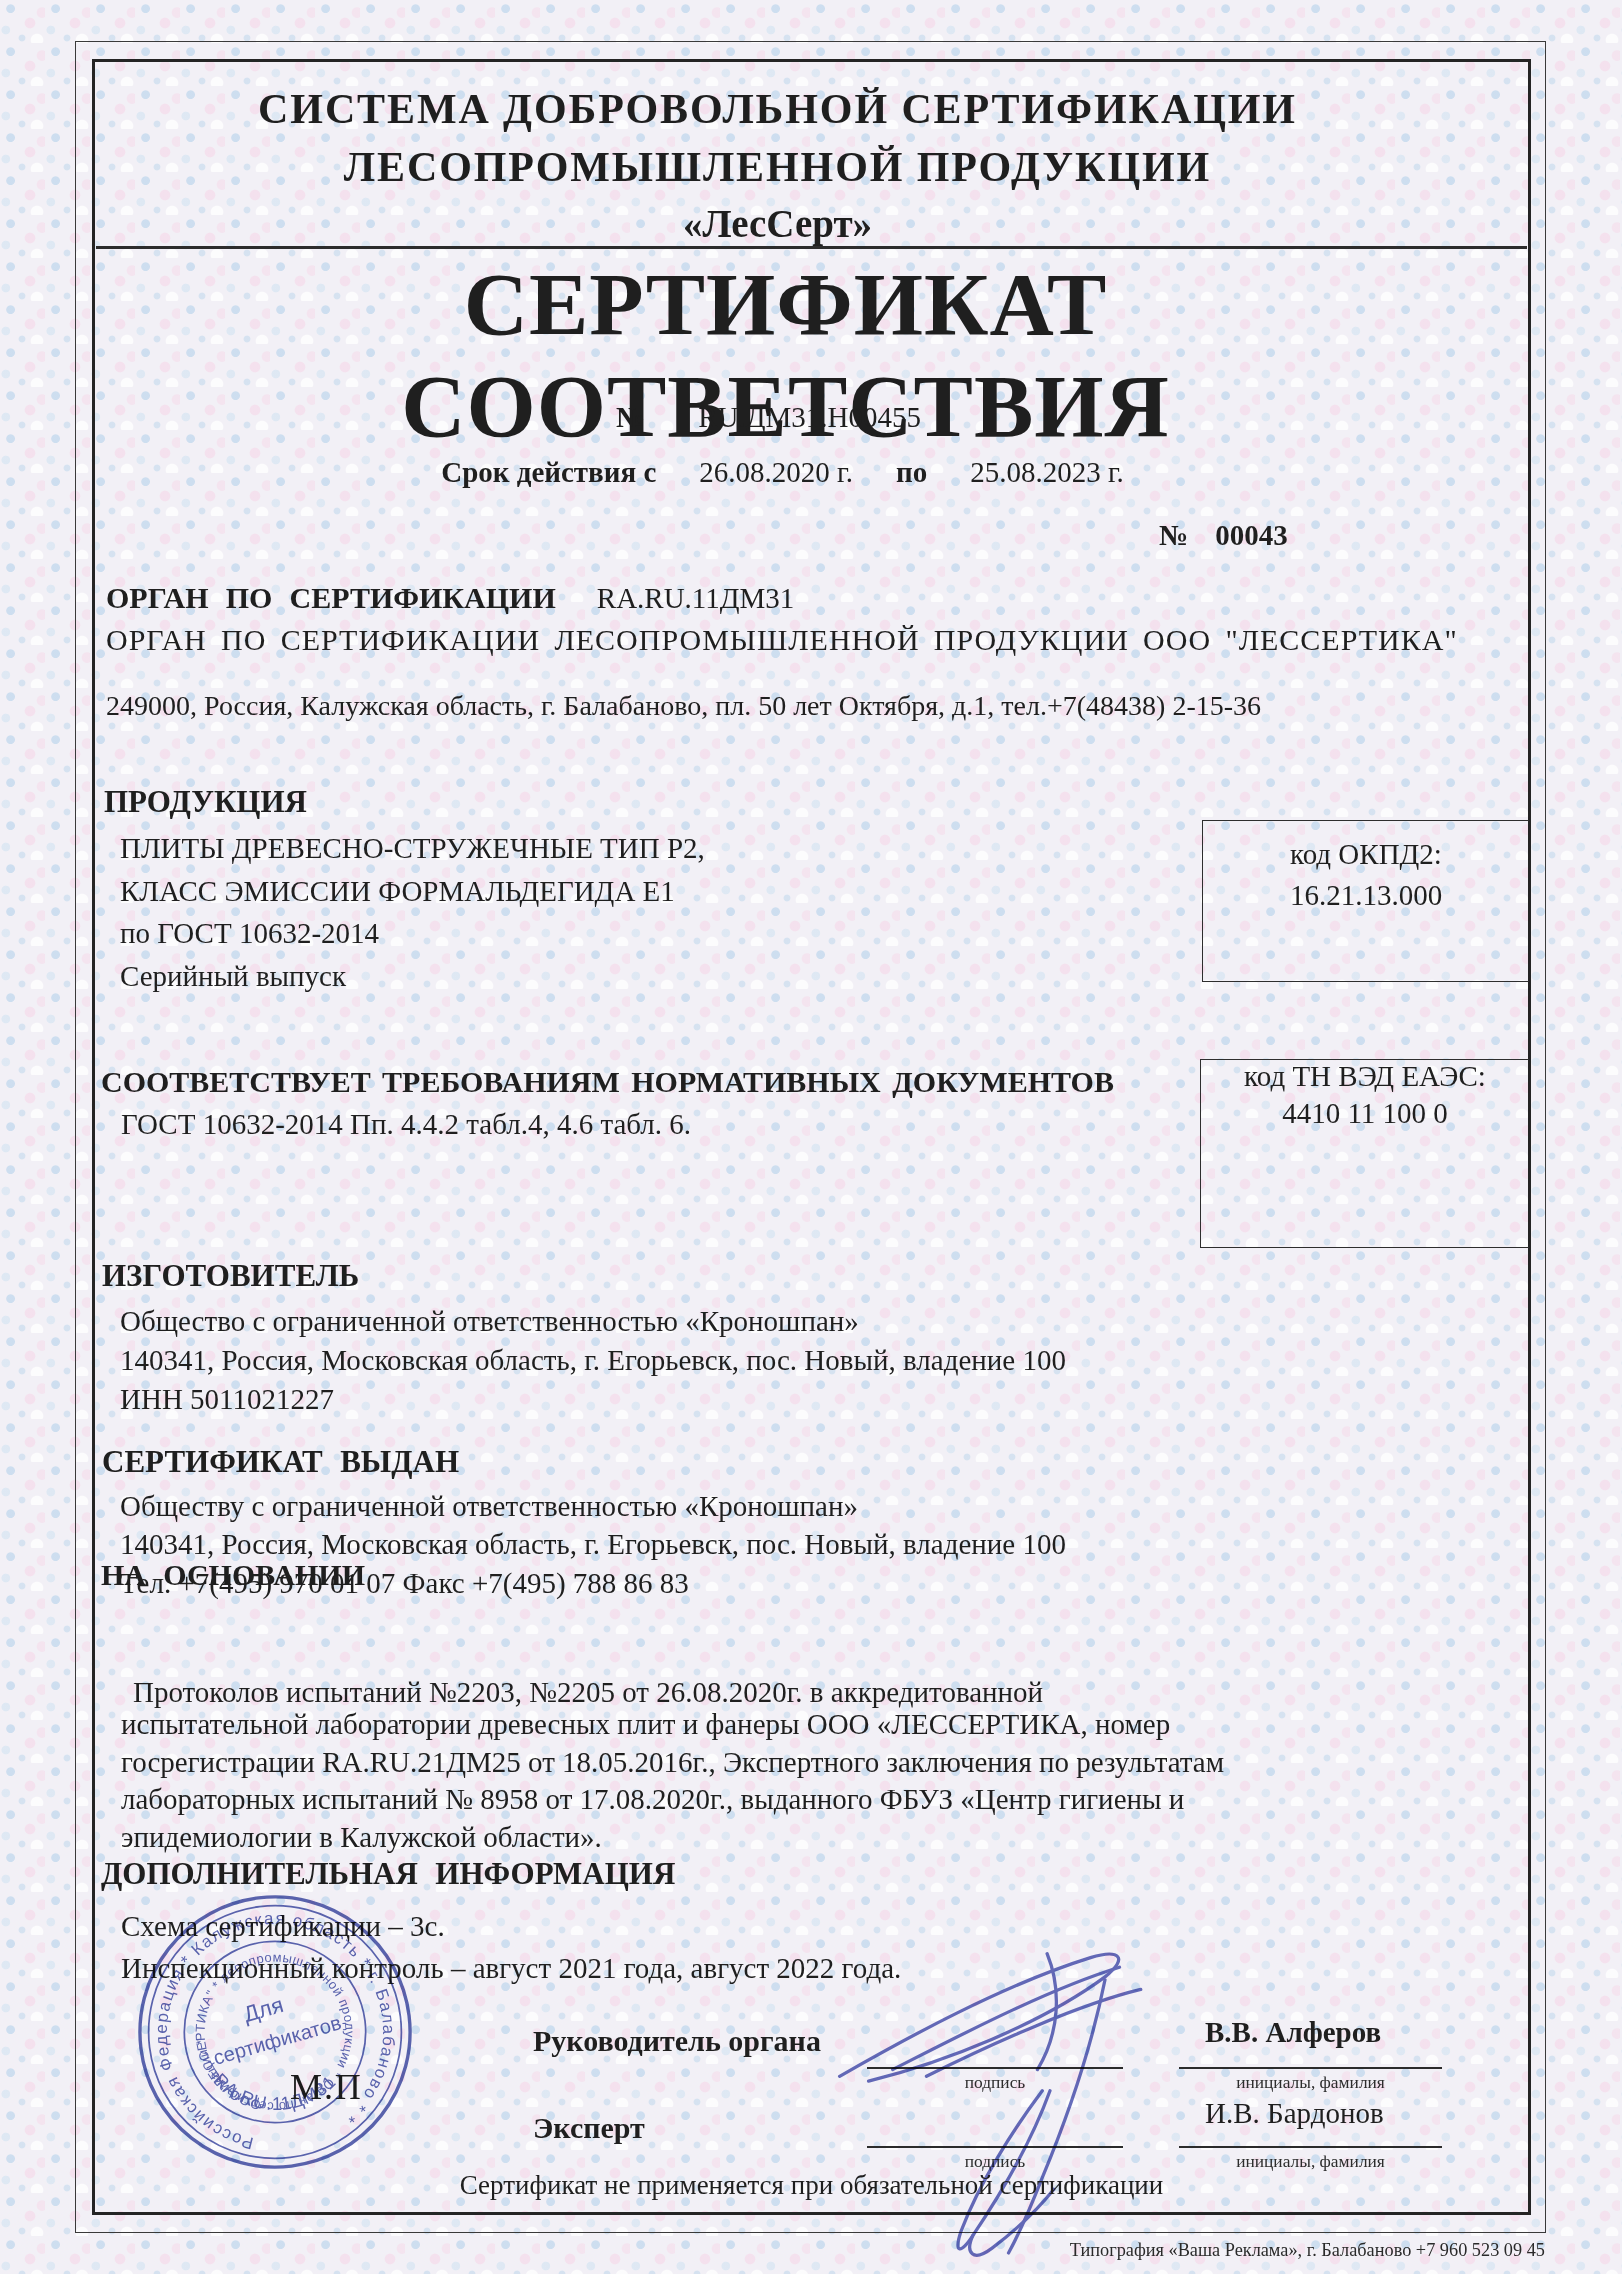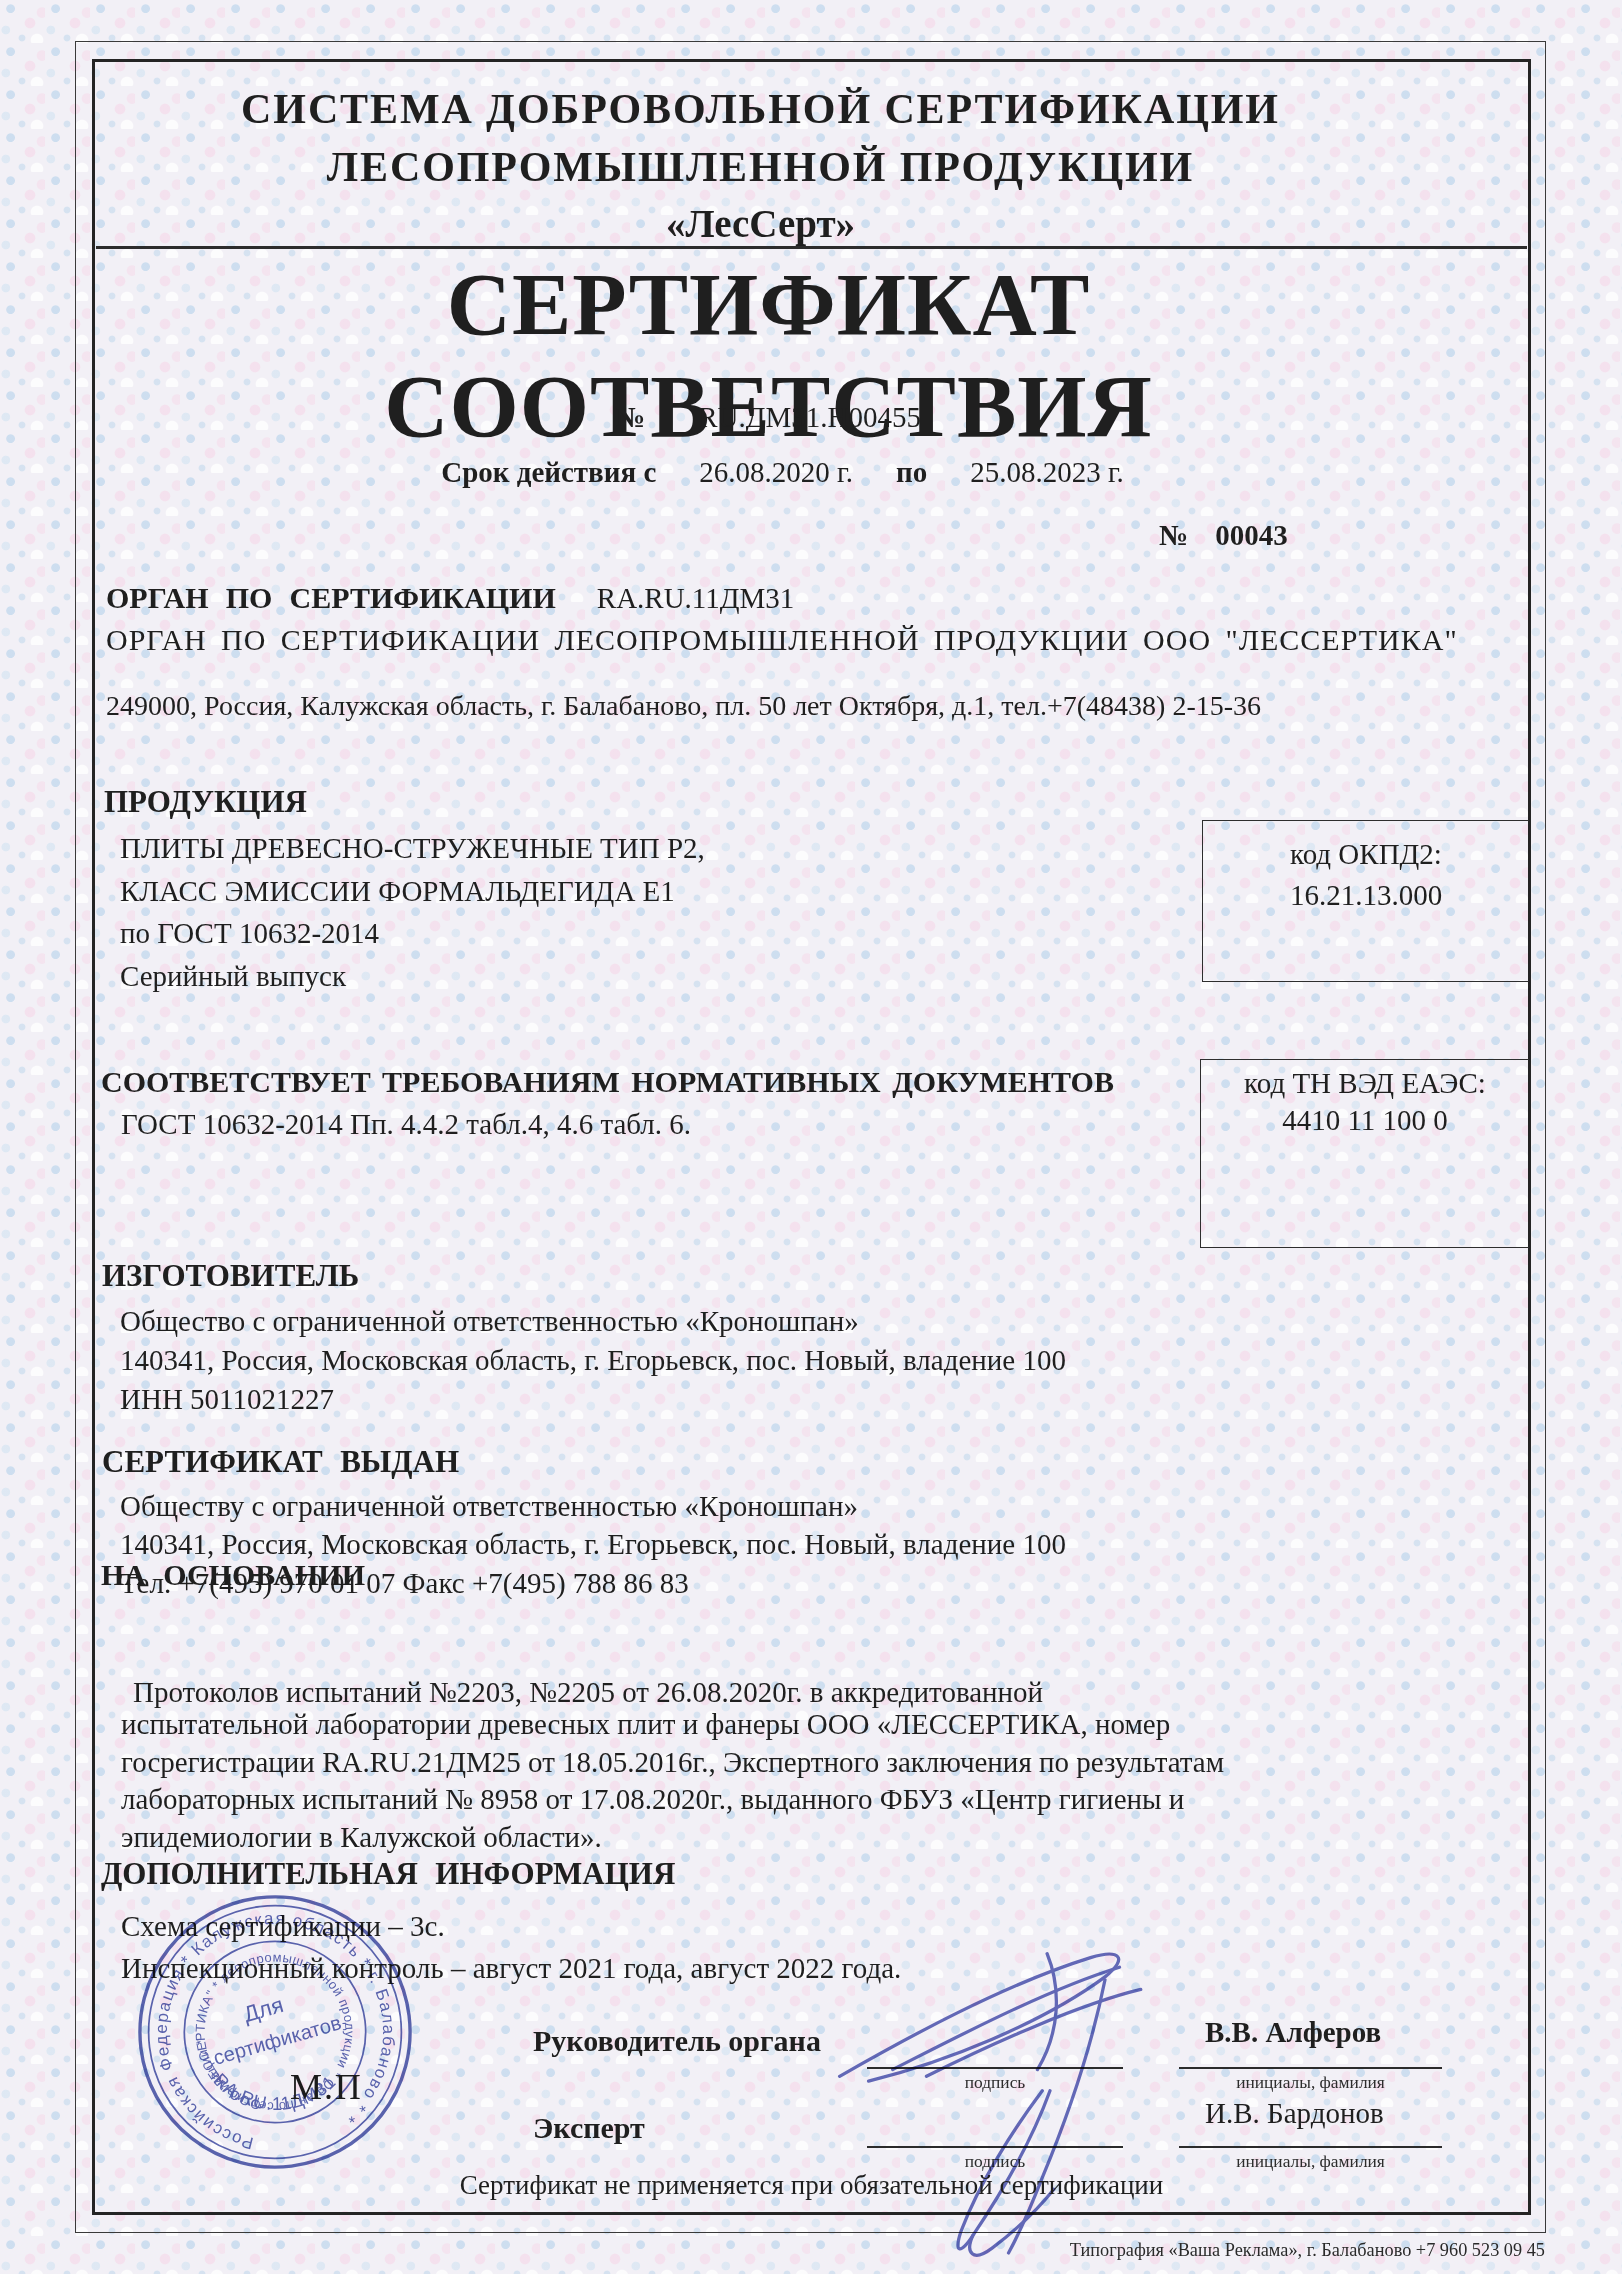--- a/index.html
+++ b/index.html
@@ -13,21 +13,21 @@
       radial-gradient(circle at 22px 38px, rgba(168,203,232,0.38) 0 2.9px, transparent 3.9px),
       radial-gradient(circle at 42px 12.6px, rgba(246,213,231,0.45) 0 4.8px, transparent 5.8px),
       radial-gradient(circle at 5.8px 30px,  rgba(198,222,240,0.45) 0 3.9px, transparent 4.8px),
       radial-gradient(circle at 37px 40px, rgba(255,255,255,0.8) 0 5.8px, transparent 6.8px);
     background-size:45px 43px;
   }
   .bottom-white { position:absolute; left:0; bottom:0; width:100%; height:17.4px; background:#ffffff; }
   .border-outer { position:absolute; left:75px; top:41px; width:1471px; height:2192px; border:1.9px solid #3a3a3a; box-sizing:border-box; }
   .border-inner { position:absolute; left:92px; top:59px; width:1439px; height:2156px; border:3.9px solid #242424; box-sizing:border-box; }
   .abs { position:absolute; white-space:nowrap; }
-  .center-band { position:absolute; left:79px; width:1363px; text-align:center; }
+  .center-band { position:absolute; left:96px; width:1363px; text-align:center; }
   .hr-header { position:absolute; left:96px; top:246px; width:1431px; height:2.9px; background:#2c2c2c; }
   .sys-line { font-weight:bold; font-size:42px; letter-spacing:1.9px; }
   .sys-name { font-weight:bold; font-size:39px; }
   .doc-title { font-weight:bold; font-size:89px; letter-spacing:1px;padding-left:8px; }
   .row-flex { display:flex; justify-content:center; align-items:baseline; }
   .b { font-weight:bold; }
   .body-text { font-size:29px; }
   .sec-heading { font-weight:bold; font-size:30px; word-spacing:9.7px; }
   .code-box { position:absolute; border:1.9px solid #2e2e2e; border-right:none; box-sizing:border-box; font-size:29px; text-align:center; }
   .sig-line { position:absolute; border-top:2.9px solid #2b2b2b; height:0; }
@@ -86,21 +86,21 @@
   <div class="abs body-text" style="left:120px; top:960px;">Серийный выпуск</div>
 
   <div class="code-box" style="left:1202px; top:820px; width:327px; height:162px; padding-top:17px;">
     <div>код ОКПД2:</div>
     <div style="margin-top:7.7px;">16.21.13.000</div>
   </div>
 
   <div class="abs sec-heading" style="left:101px; top:1065px; word-spacing:3.9px;">СООТВЕТСТВУЕТ ТРЕБОВАНИЯМ НОРМАТИВНЫХ ДОКУМЕНТОВ</div>
   <div class="abs body-text" style="left:121px; top:1108px;">ГОСТ 10632-2014 Пп. 4.4.2 табл.4, 4.6 табл. 6.</div>
 
-  <div class="code-box" style="left:1200px; top:1059px; width:329px; height:189px; padding-top:7px;">
+  <div class="code-box" style="left:1200px; top:1059px; width:329px; height:189px; padding-top:0;">
     <div>код ТН ВЭД ЕАЭС:</div>
     <div style="margin-top:3.9px;">4410 11 100 0</div>
   </div>
 
   <div class="abs sec-heading" style="left:102px; top:1258px; font-size:31px;">ИЗГОТОВИТЕЛЬ</div>
   <div class="abs body-text" style="left:120px; top:1305px;">Общество с ограниченной ответственностью «Кроношпан»</div>
   <div class="abs body-text" style="left:120px; top:1344px;">140341, Россия, Московская область, г. Егорьевск, пос. Новый, владение 100</div>
   <div class="abs body-text" style="left:120px; top:1383px;">ИНН 5011021227</div>
 
   <div class="abs sec-heading" style="left:102px; top:1444px; font-size:31px;">СЕРТИФИКАТ ВЫДАН</div>

